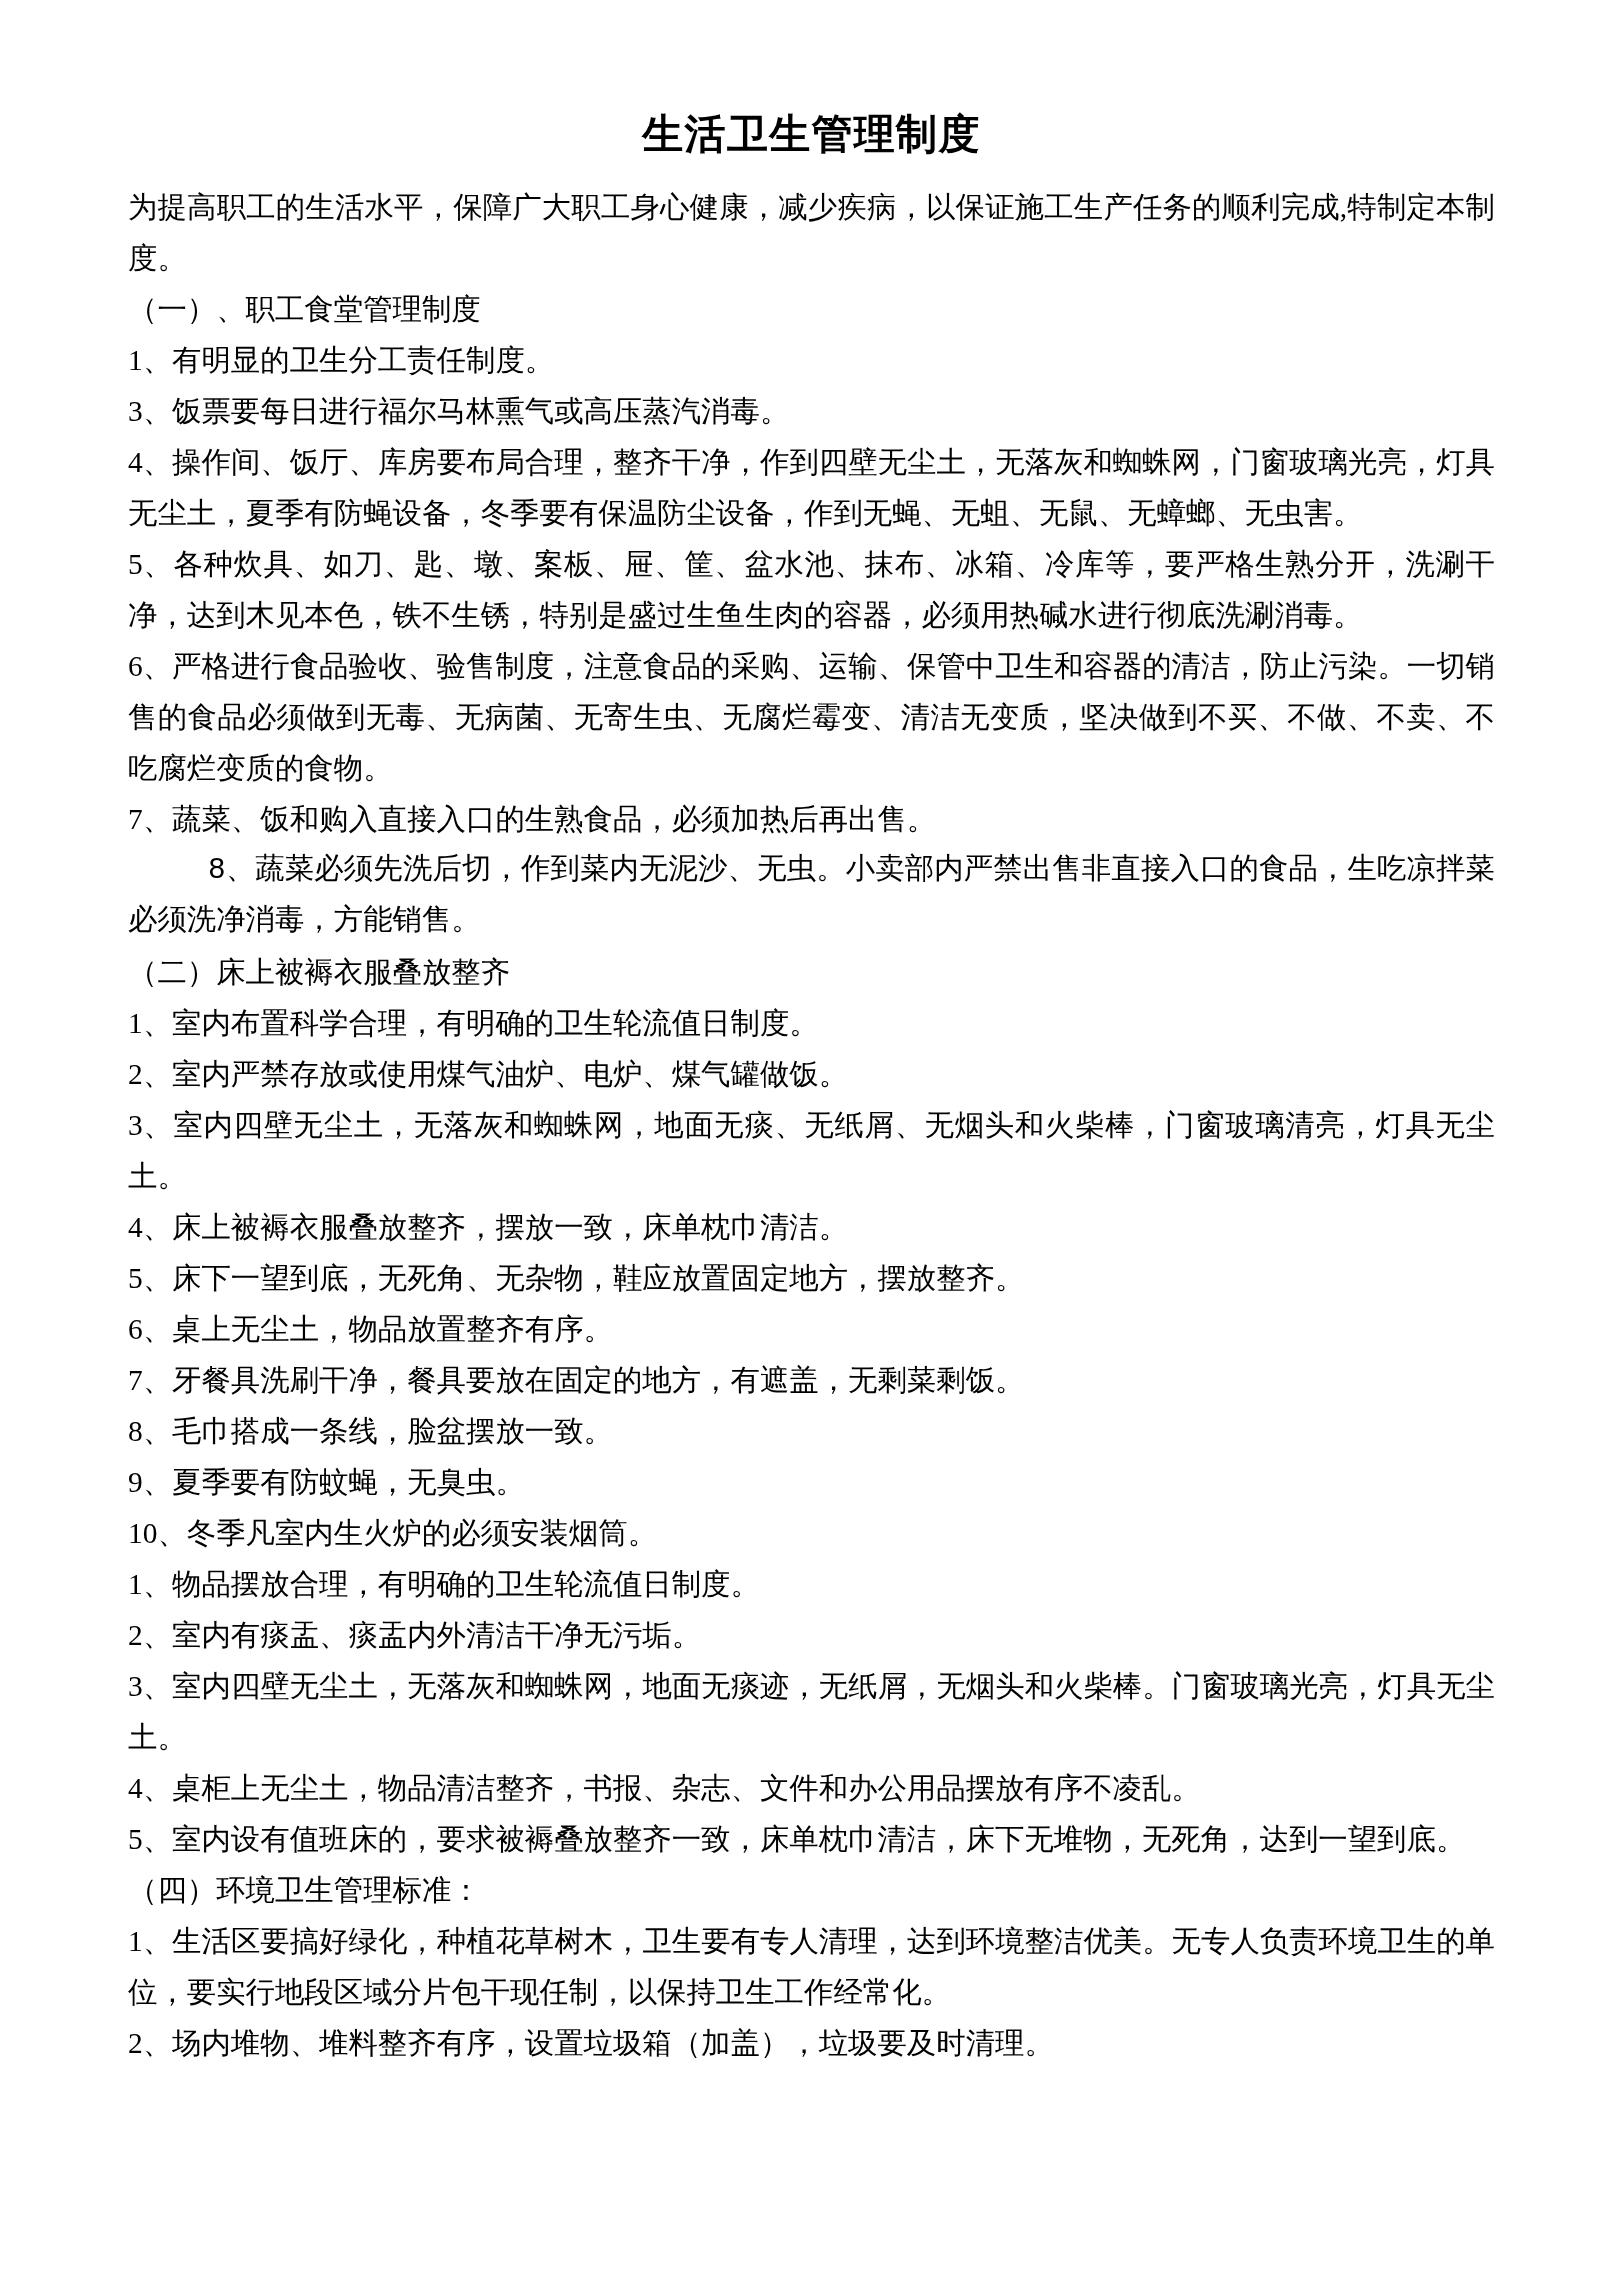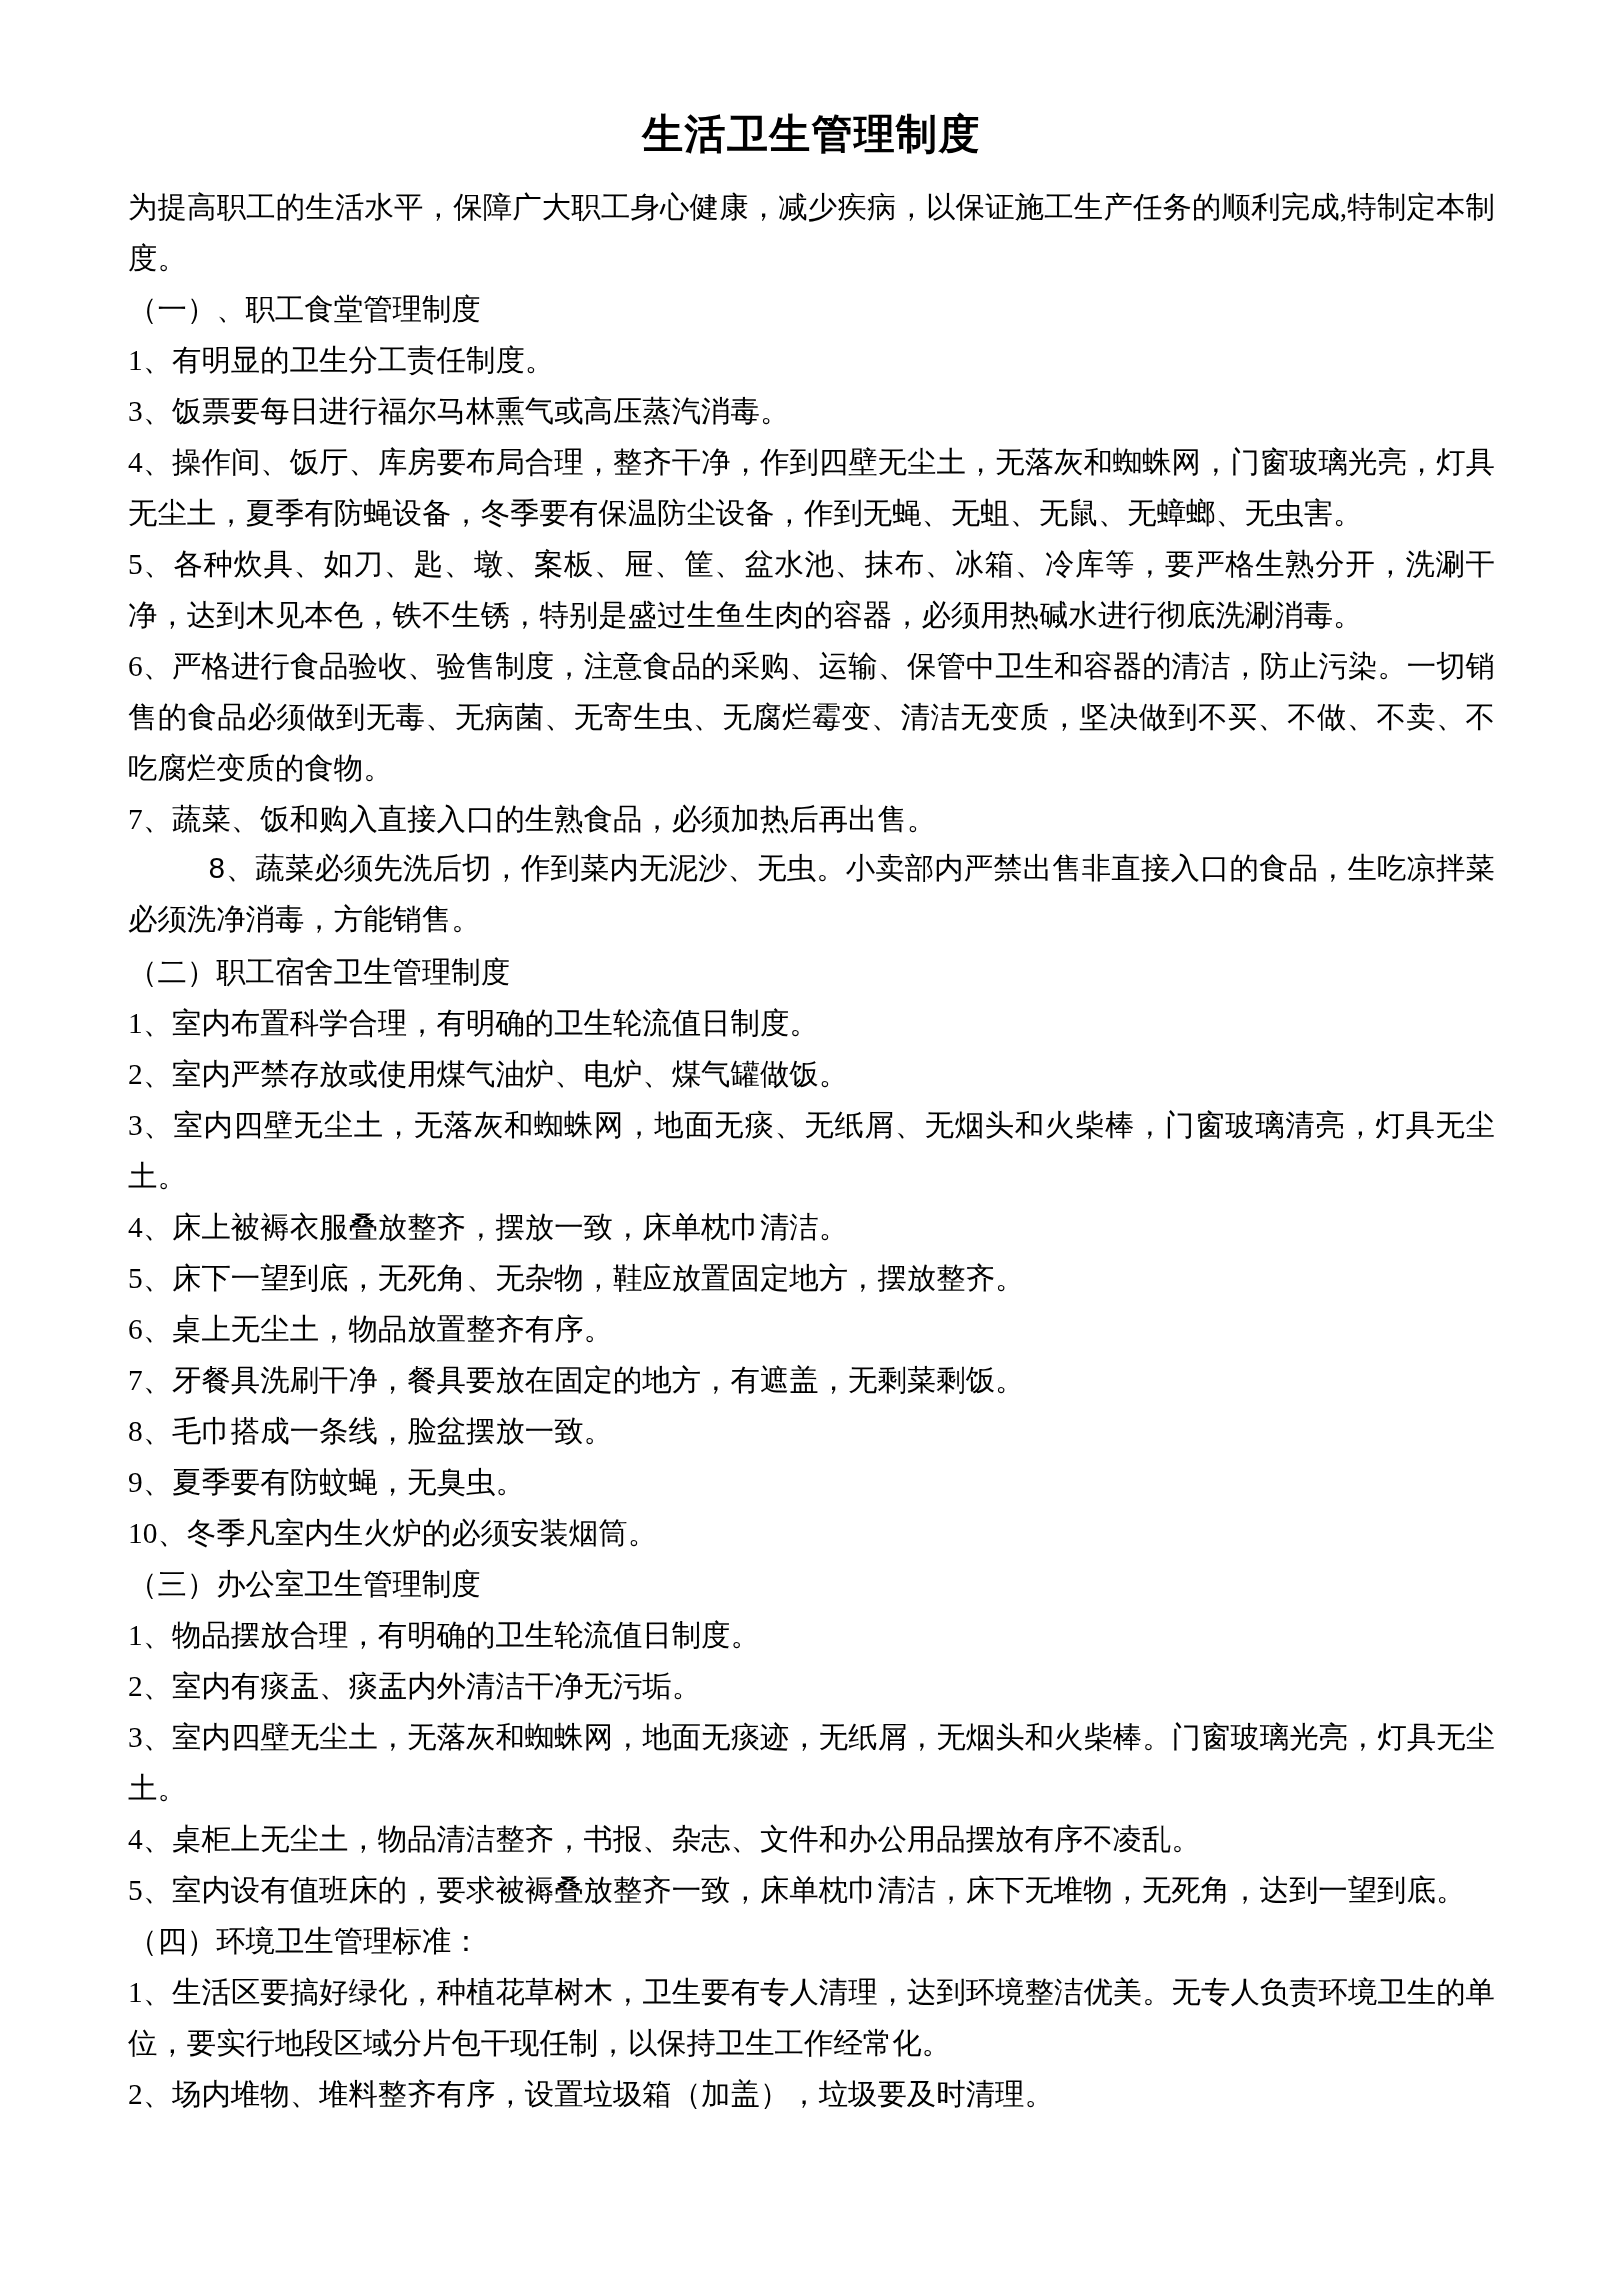--- a/index.html
+++ b/index.html
@@ -51,32 +51,31 @@
     <div class="doc-body">
         <p class="line">为提高职工的生活水平，保障广大职工身心健康，减少疾病，以保证施工生产任务的顺利完成,特制定本制度。</p>
         <p class="line">（一）、职工食堂管理制度</p>
         <p class="line">1、有明显的卫生分工责任制度。</p>
         <p class="line">3、饭票要每日进行福尔马林熏气或高压蒸汽消毒。</p>
         <p class="line">4、操作间、饭厅、库房要布局合理，整齐干净，作到四壁无尘土，无落灰和蜘蛛网，门窗玻璃光亮，灯具无尘土，夏季有防蝇设备，冬季要有保温防尘设备，作到无蝇、无蛆、无鼠、无蟑螂、无虫害。</p>
         <p class="line">5、各种炊具、如刀、匙、墩、案板、屉、筐、盆水池、抹布、冰箱、冷库等，要严格生熟分开，洗涮干净，达到木见本色，铁不生锈，特别是盛过生鱼生肉的容器，必须用热碱水进行彻底洗涮消毒。</p>
         <p class="line">6、严格进行食品验收、验售制度，注意食品的采购、运输、保管中卫生和容器的清洁，防止污染。一切销售的食品必须做到无毒、无病菌、无寄生虫、无腐烂霉变、清洁无变质，坚决做到不买、不做、不卖、不吃腐烂变质的食物。</p>
         <p class="line">7、蔬菜、饭和购入直接入口的生熟食品，必须加热后再出售。</p>
         <p class="line indent">8、蔬菜必须先洗后切，作到菜内无泥沙、无虫。小卖部内严禁出售非直接入口的食品，生吃凉拌菜必须洗净消毒，方能销售。</p>
-        <p class="line">（二）职工宿舍卫生管理制度</p>
+        <p class="line">（二）床上被褥衣服叠放整齐</p>
         <p class="line">1、室内布置科学合理，有明确的卫生轮流值日制度。</p>
         <p class="line">2、室内严禁存放或使用煤气油炉、电炉、煤气罐做饭。</p>
         <p class="line">3、室内四壁无尘土，无落灰和蜘蛛网，地面无痰、无纸屑、无烟头和火柴棒，门窗玻璃清亮，灯具无尘土。</p>
         <p class="line">4、床上被褥衣服叠放整齐，摆放一致，床单枕巾清洁。</p>
         <p class="line">5、床下一望到底，无死角、无杂物，鞋应放置固定地方，摆放整齐。</p>
         <p class="line">6、桌上无尘土，物品放置整齐有序。</p>
         <p class="line">7、牙餐具洗刷干净，餐具要放在固定的地方，有遮盖，无剩菜剩饭。</p>
         <p class="line">8、毛巾搭成一条线，脸盆摆放一致。</p>
         <p class="line">9、夏季要有防蚊蝇，无臭虫。</p>
         <p class="line">10、冬季凡室内生火炉的必须安装烟筒。</p>
-        <p class="line">（三）办公室卫生管理制度</p>
         <p class="line">1、物品摆放合理，有明确的卫生轮流值日制度。</p>
         <p class="line">2、室内有痰盂、痰盂内外清洁干净无污垢。</p>
         <p class="line">3、室内四壁无尘土，无落灰和蜘蛛网，地面无痰迹，无纸屑，无烟头和火柴棒。门窗玻璃光亮，灯具无尘土。</p>
         <p class="line">4、桌柜上无尘土，物品清洁整齐，书报、杂志、文件和办公用品摆放有序不凌乱。</p>
         <p class="line">5、室内设有值班床的，要求被褥叠放整齐一致，床单枕巾清洁，床下无堆物，无死角，达到一望到底。</p>
         <p class="line">（四）环境卫生管理标准：</p>
         <p class="line">1、生活区要搞好绿化，种植花草树木，卫生要有专人清理，达到环境整洁优美。无专人负责环境卫生的单位，要实行地段区域分片包干现任制，以保持卫生工作经常化。</p>
         <p class="line">2、场内堆物、堆料整齐有序，设置垃圾箱（加盖），垃圾要及时清理。</p>
       </div>
   </div>

